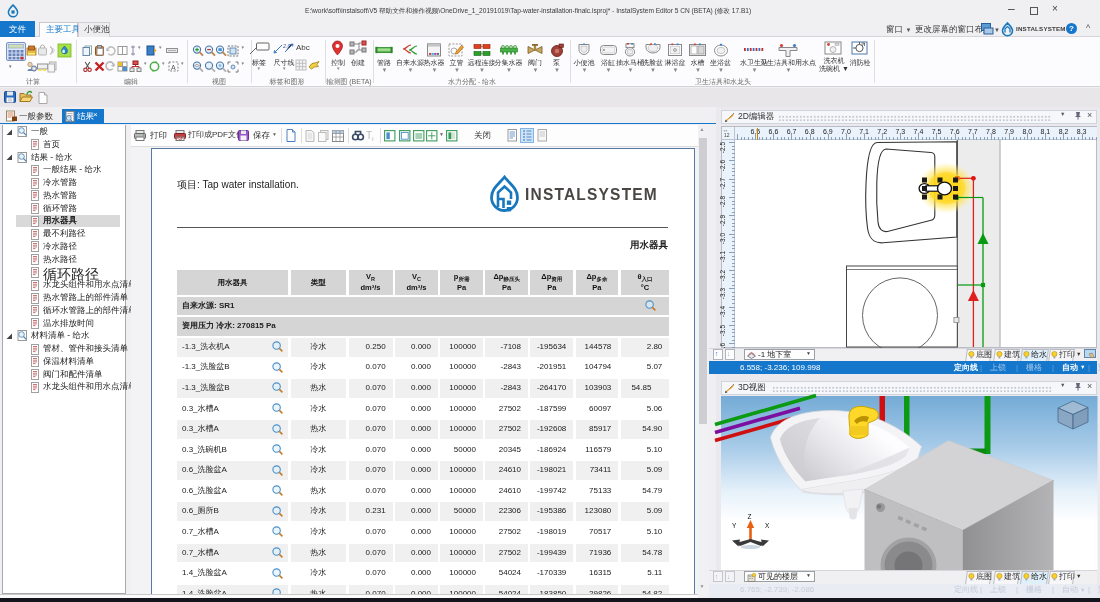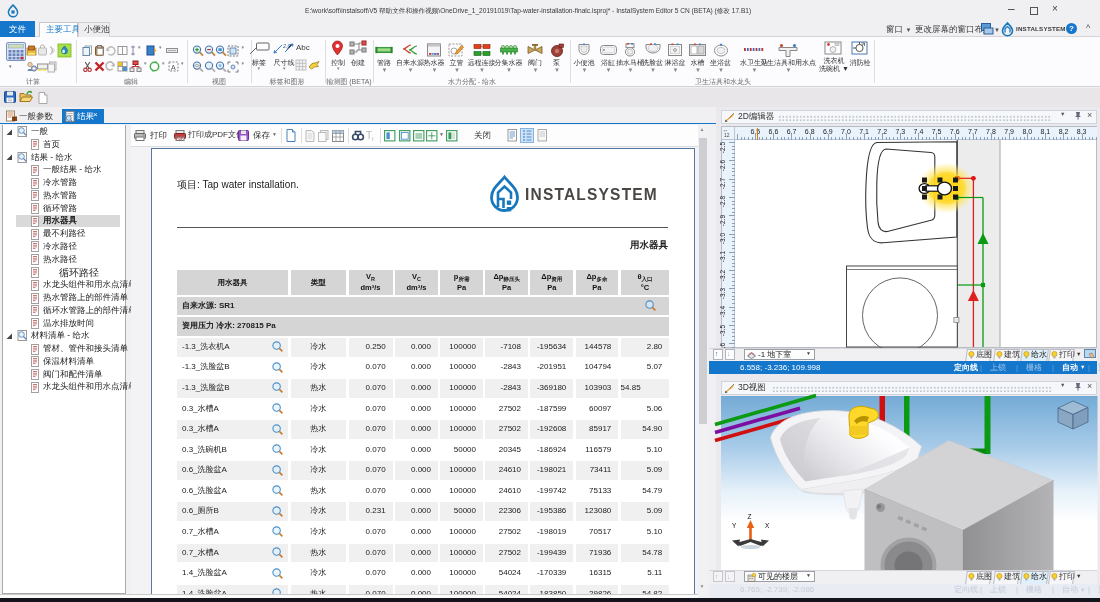--- a/index.html
+++ b/index.html
@@ -498,21 +498,21 @@
 <div style="position:absolute;left:43px;top:241.93px;font-size:8.5px;color:#222;text-align:left;white-space:nowrap;line-height:1.1;">冷水路径</div>
 <svg style="left:30px;top:254.2px" width="10" height="11" viewBox="0 0 10 11">
     <rect x="1.5" y="0.5" width="7" height="10" fill="#fff" stroke="#a0a0a0"></rect>
     <path d="M3 2.5 h4 M3 4.2 h4 M3 5.9 h4 M3 7.6 h2.5" stroke="#c05050" stroke-width="0.8"></path>
   </svg>
 <div style="position:absolute;left:43px;top:254.7px;font-size:8.5px;color:#222;text-align:left;white-space:nowrap;line-height:1.1;">热水路径</div>
 <svg style="left:30px;top:266.97px" width="10" height="11" viewBox="0 0 10 11">
     <rect x="1.5" y="0.5" width="7" height="10" fill="#fff" stroke="#a0a0a0"></rect>
     <path d="M3 2.5 h4 M3 4.2 h4 M3 5.9 h4 M3 7.6 h2.5" stroke="#c05050" stroke-width="0.8"></path>
   </svg>
-<div style="position:absolute;left:59px;top:267.47px;font-size:10px;color:#222;text-align:right;white-space:nowrap;line-height:1.1;">循环路径</div>
+<div style="position:absolute;left:43px;top:267.47px;font-size:14px;color:#222;text-align:right;white-space:nowrap;line-height:1.1;">循环路径</div>
 <svg style="left:30px;top:279.74px" width="10" height="11" viewBox="0 0 10 11">
     <rect x="1.5" y="0.5" width="7" height="10" fill="#fff" stroke="#a0a0a0"></rect>
     <path d="M3 2.5 h4 M3 4.2 h4 M3 5.9 h4 M3 7.6 h2.5" stroke="#c05050" stroke-width="0.8"></path>
   </svg>
 <div style="position:absolute;left:43px;top:280.24px;font-size:8.5px;color:#222;text-align:left;white-space:nowrap;line-height:1.1;">水龙头组件和用水点清单</div>
 <svg style="left:30px;top:292.51px" width="10" height="11" viewBox="0 0 10 11">
     <rect x="1.5" y="0.5" width="7" height="10" fill="#fff" stroke="#a0a0a0"></rect>
     <path d="M3 2.5 h4 M3 4.2 h4 M3 5.9 h4 M3 7.6 h2.5" stroke="#c05050" stroke-width="0.8"></path>
   </svg>
 <div style="position:absolute;left:43px;top:293.01px;font-size:8.5px;color:#222;text-align:left;white-space:nowrap;line-height:1.1;">热水管路上的部件清单</div>
@@ -734,23 +734,23 @@
 <div style="position:absolute;left:182px;top:383.94px;font-size:8px;color:#1a1a1a;text-align:left;white-space:nowrap;line-height:1.1;">-1.3_洗脸盆B</div>
 <svg style="left:272px;top:382.44px" width="11" height="11" viewBox="0 0 11 11">
     <circle cx="4.6" cy="4.6" r="3.7" fill="#ddeefa" fill-opacity="0.6" stroke="#4a90c8" stroke-width="1.1"></circle>
     <path d="M7.4 7.4 L10.4 10.4" stroke="#c87820" stroke-width="1.5"></path>
   </svg>
 <div style="position:absolute;left:290.5px;top:383.94px;width:55.7px;font-size:8px;color:#1a1a1a;text-align:center;white-space:nowrap;line-height:1.1;">热水</div>
 <div style="position:absolute;left:348.5px;top:383.94px;width:37.1px;font-size:8px;color:#1a1a1a;text-align:right;white-space:nowrap;line-height:1.1;">0.070</div>
 <div style="position:absolute;left:394.9px;top:383.94px;width:36.1px;font-size:8px;color:#1a1a1a;text-align:right;white-space:nowrap;line-height:1.1;">0.000</div>
 <div style="position:absolute;left:440.3px;top:383.94px;width:35.7px;font-size:8px;color:#1a1a1a;text-align:right;white-space:nowrap;line-height:1.1;">100000</div>
 <div style="position:absolute;left:485.3px;top:383.94px;width:35.7px;font-size:8px;color:#1a1a1a;text-align:right;white-space:nowrap;line-height:1.1;">-2843</div>
-<div style="position:absolute;left:530.2px;top:383.94px;width:36.1px;font-size:8px;color:#1a1a1a;text-align:right;white-space:nowrap;line-height:1.1;">-369180</div>
+<div style="position:absolute;left:530.2px;top:383.94px;width:36.1px;font-size:8px;color:#1a1a1a;text-align:right;white-space:nowrap;line-height:1.1;">-264170</div>
 <div style="position:absolute;left:575.6px;top:383.94px;width:35.7px;font-size:8px;color:#1a1a1a;text-align:right;white-space:nowrap;line-height:1.1;">103903</div>
-<div style="position:absolute;left:620.6px;top:383.94px;width:41.7px;font-size:8px;color:#1a1a1a;text-align:left;white-space:nowrap;line-height:1.1;">54.85</div>
+<div style="position:absolute;left:620.6px;top:383.94px;width:41.7px;font-size:8px;color:#1a1a1a;text-align:center;white-space:nowrap;line-height:1.1;">54.85</div>
 <div style="position:absolute;left:182px;top:404.51px;font-size:8px;color:#1a1a1a;text-align:left;white-space:nowrap;line-height:1.1;">0.3_水槽A</div>
 <svg style="left:272px;top:403.01px" width="11" height="11" viewBox="0 0 11 11">
     <circle cx="4.6" cy="4.6" r="3.7" fill="#ddeefa" fill-opacity="0.6" stroke="#4a90c8" stroke-width="1.1"></circle>
     <path d="M7.4 7.4 L10.4 10.4" stroke="#c87820" stroke-width="1.5"></path>
   </svg>
 <div style="position:absolute;left:290.5px;top:404.51px;width:55.7px;font-size:8px;color:#1a1a1a;text-align:center;white-space:nowrap;line-height:1.1;">冷水</div>
 <div style="position:absolute;left:348.5px;top:404.51px;width:37.1px;font-size:8px;color:#1a1a1a;text-align:right;white-space:nowrap;line-height:1.1;">0.070</div>
 <div style="position:absolute;left:394.9px;top:404.51px;width:36.1px;font-size:8px;color:#1a1a1a;text-align:right;white-space:nowrap;line-height:1.1;">0.000</div>
 <div style="position:absolute;left:440.3px;top:404.51px;width:35.7px;font-size:8px;color:#1a1a1a;text-align:right;white-space:nowrap;line-height:1.1;">100000</div>
 <div style="position:absolute;left:485.3px;top:404.51px;width:35.7px;font-size:8px;color:#1a1a1a;text-align:right;white-space:nowrap;line-height:1.1;">27502</div>

